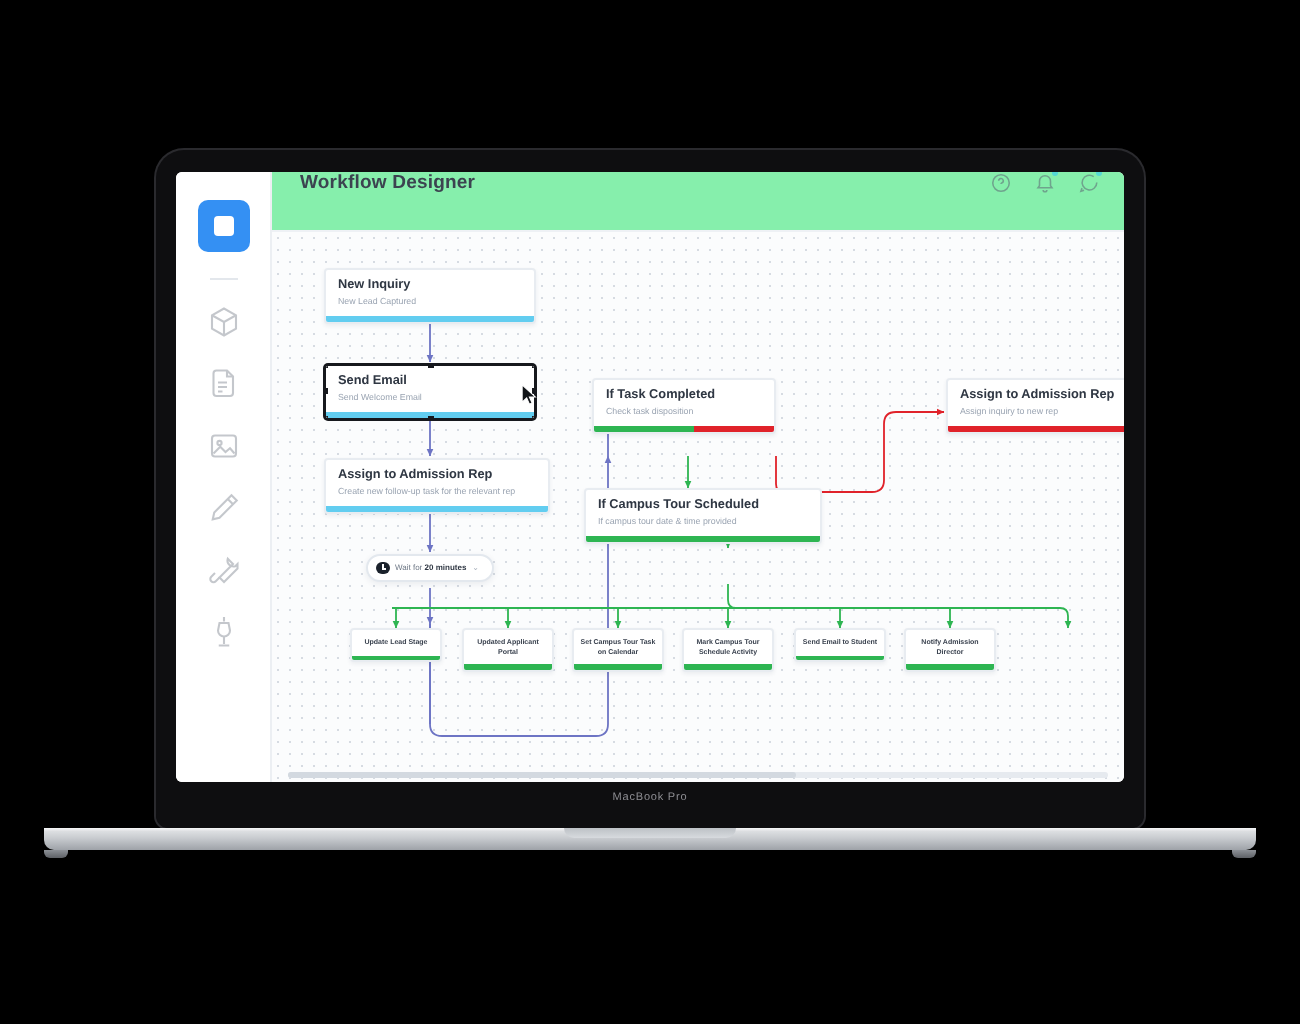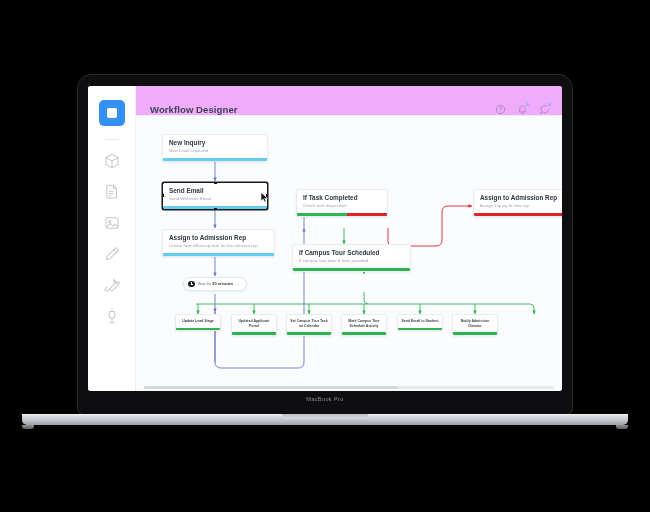--- a/index.html
+++ b/index.html
@@ -89,23 +89,23 @@
   }
   .side-active i { width: 10px; height: 10px; background: #fff; border-radius: 2px; display:block; }
   .side-div { width: 14px; height: 1px; background: #e3e7ec; margin: 13px 0 10px; }
   .side-icon { width: 22px; height: 22px; margin-bottom: 9px; opacity: .32; display:flex; align-items:center; justify-content:center; }
   .side-icon svg { width: 18px; height: 18px; }
 
   .app { flex: 1 1 auto; display: flex; flex-direction: column; min-width: 0; }
 
   .topbar {
     height: 30px; flex: 0 0 30px;
-    background: #f0abfc;
+    background: #86efac;
     border-bottom: 1px solid #eef1f5;
-    display: flex; align-items: flex-end;
+    display: flex; align-items: flex-start;
     padding: 0 12px 0 14px;
   }
   .app-title {
     font-size: 9.5px; font-weight: 700; color: #3c4350; letter-spacing: .1px;
   }
   .top-actions { margin-left: auto; display: flex; align-items: center; gap: 11px; }
   .tic { position: relative; width: 11px; height: 11px; opacity: .55; }
   .tic svg { width: 11px; height: 11px; display:block; }
   .dot {
     position: absolute; right: -1px; top: -1px;

